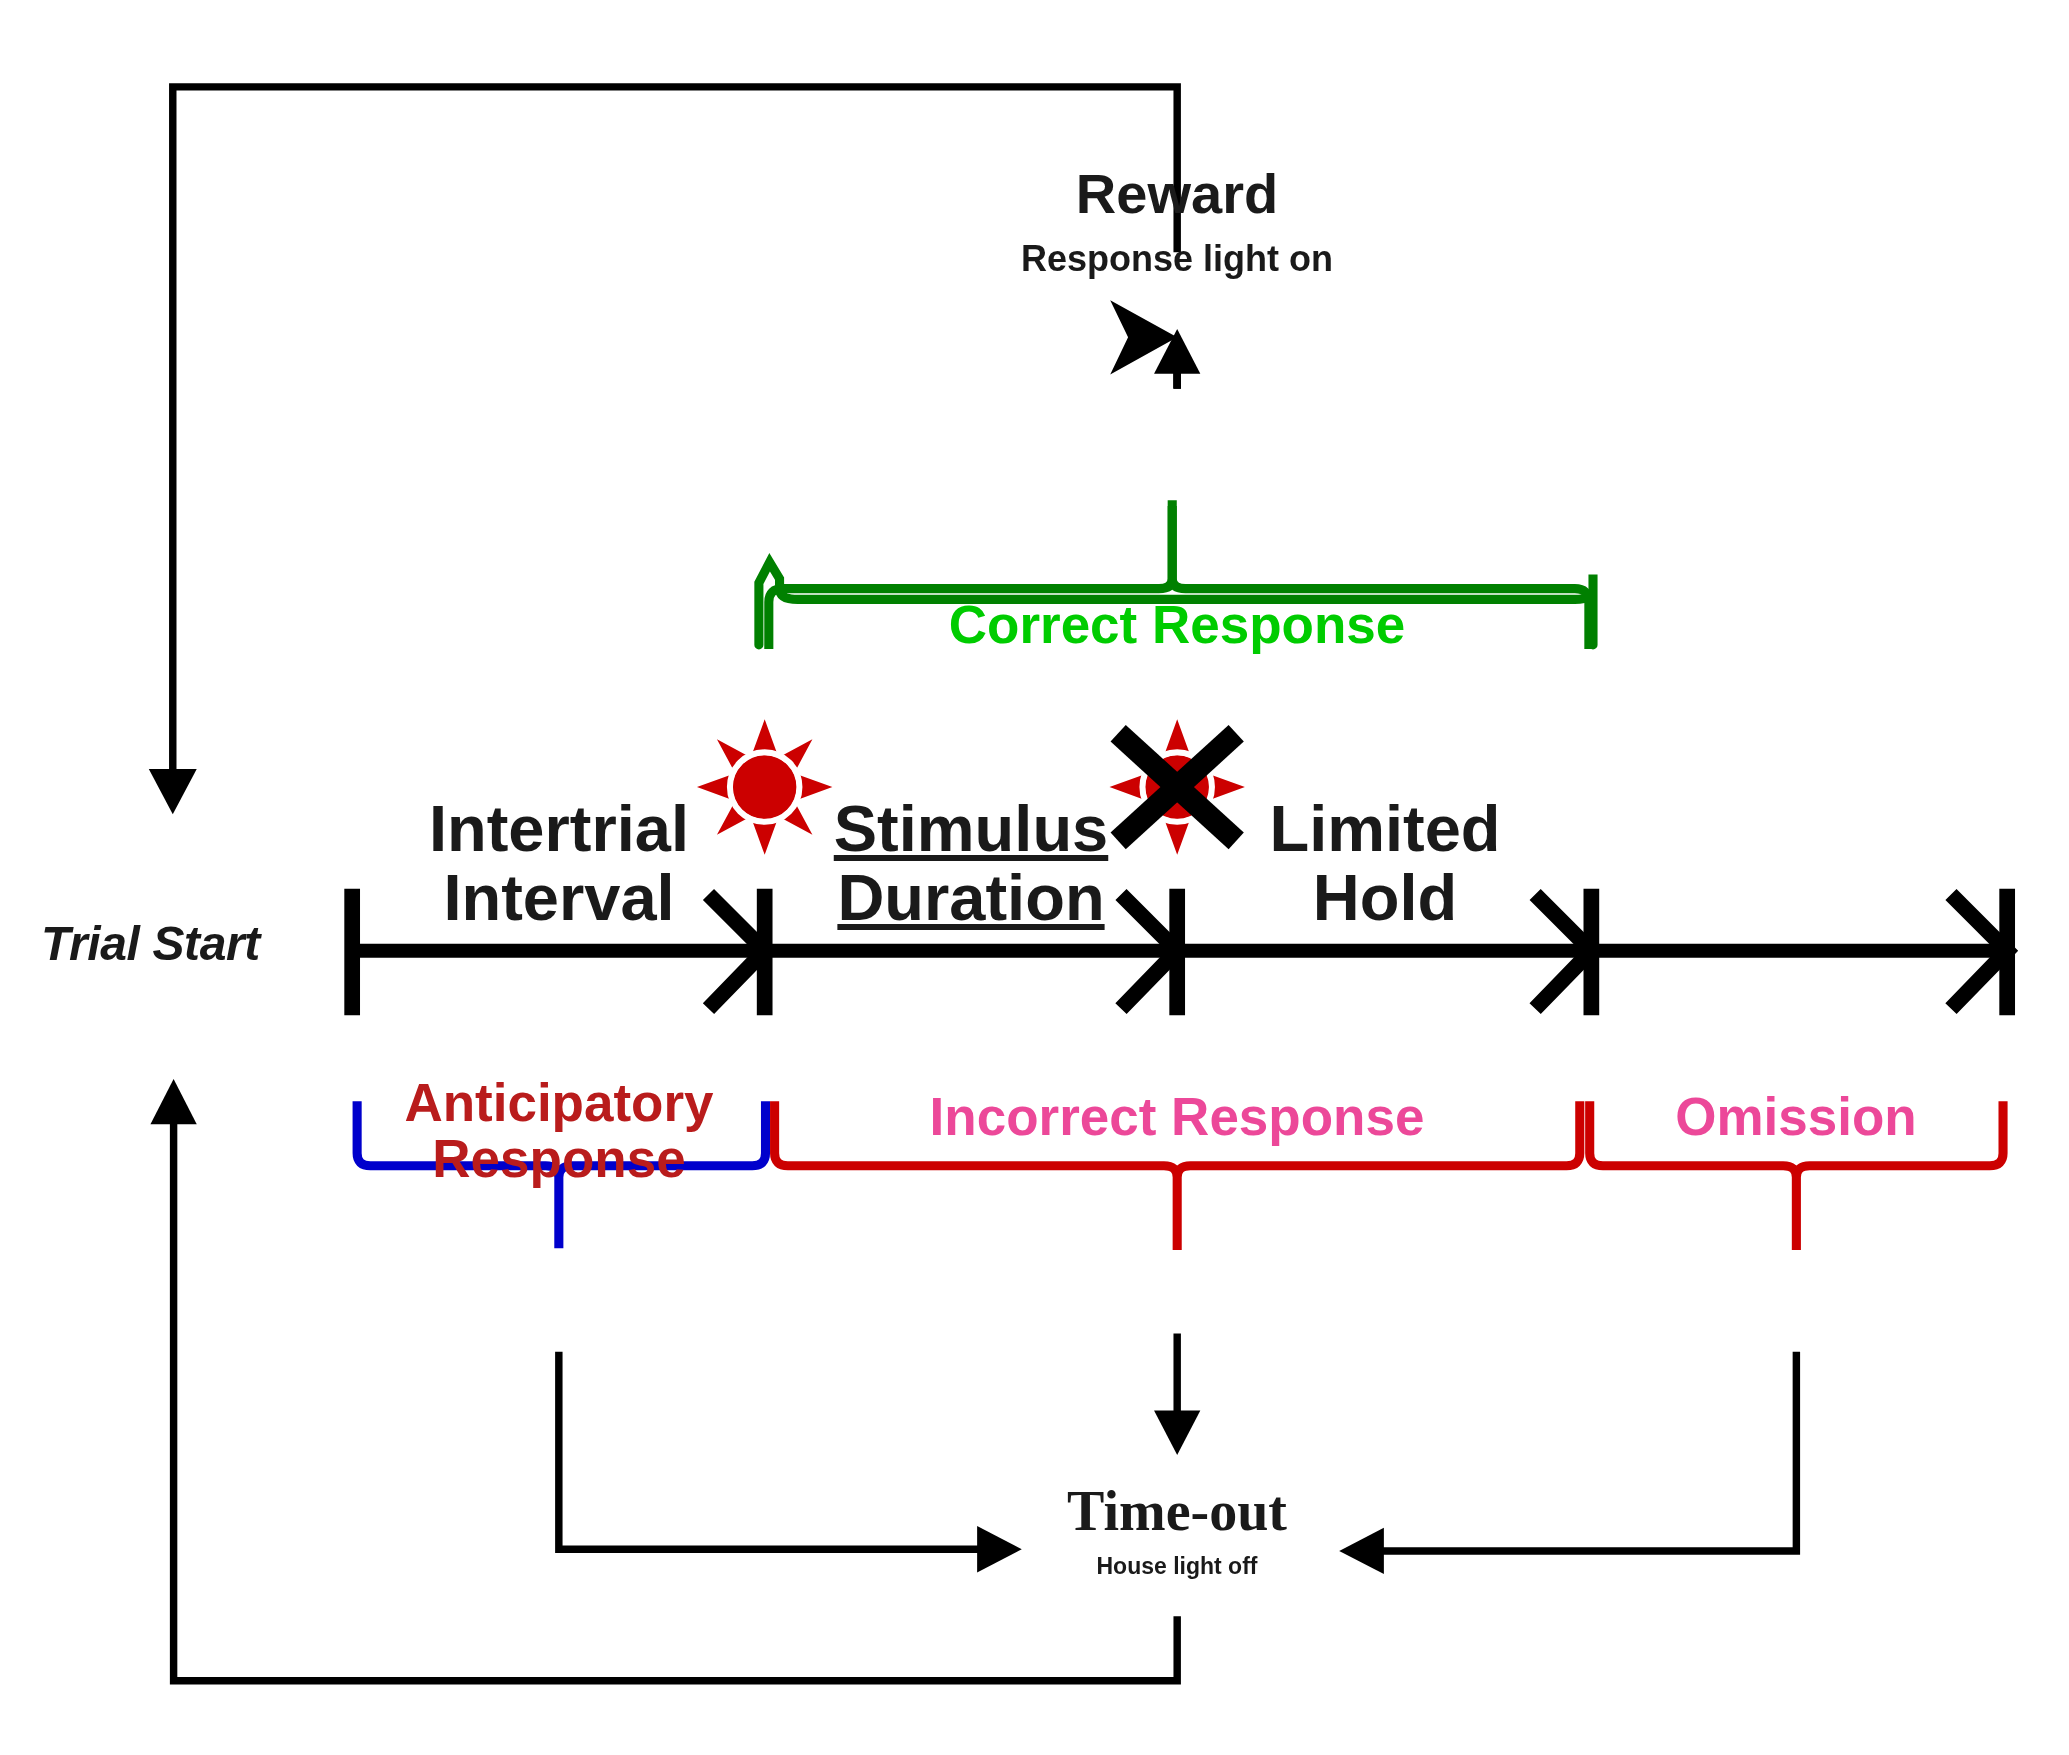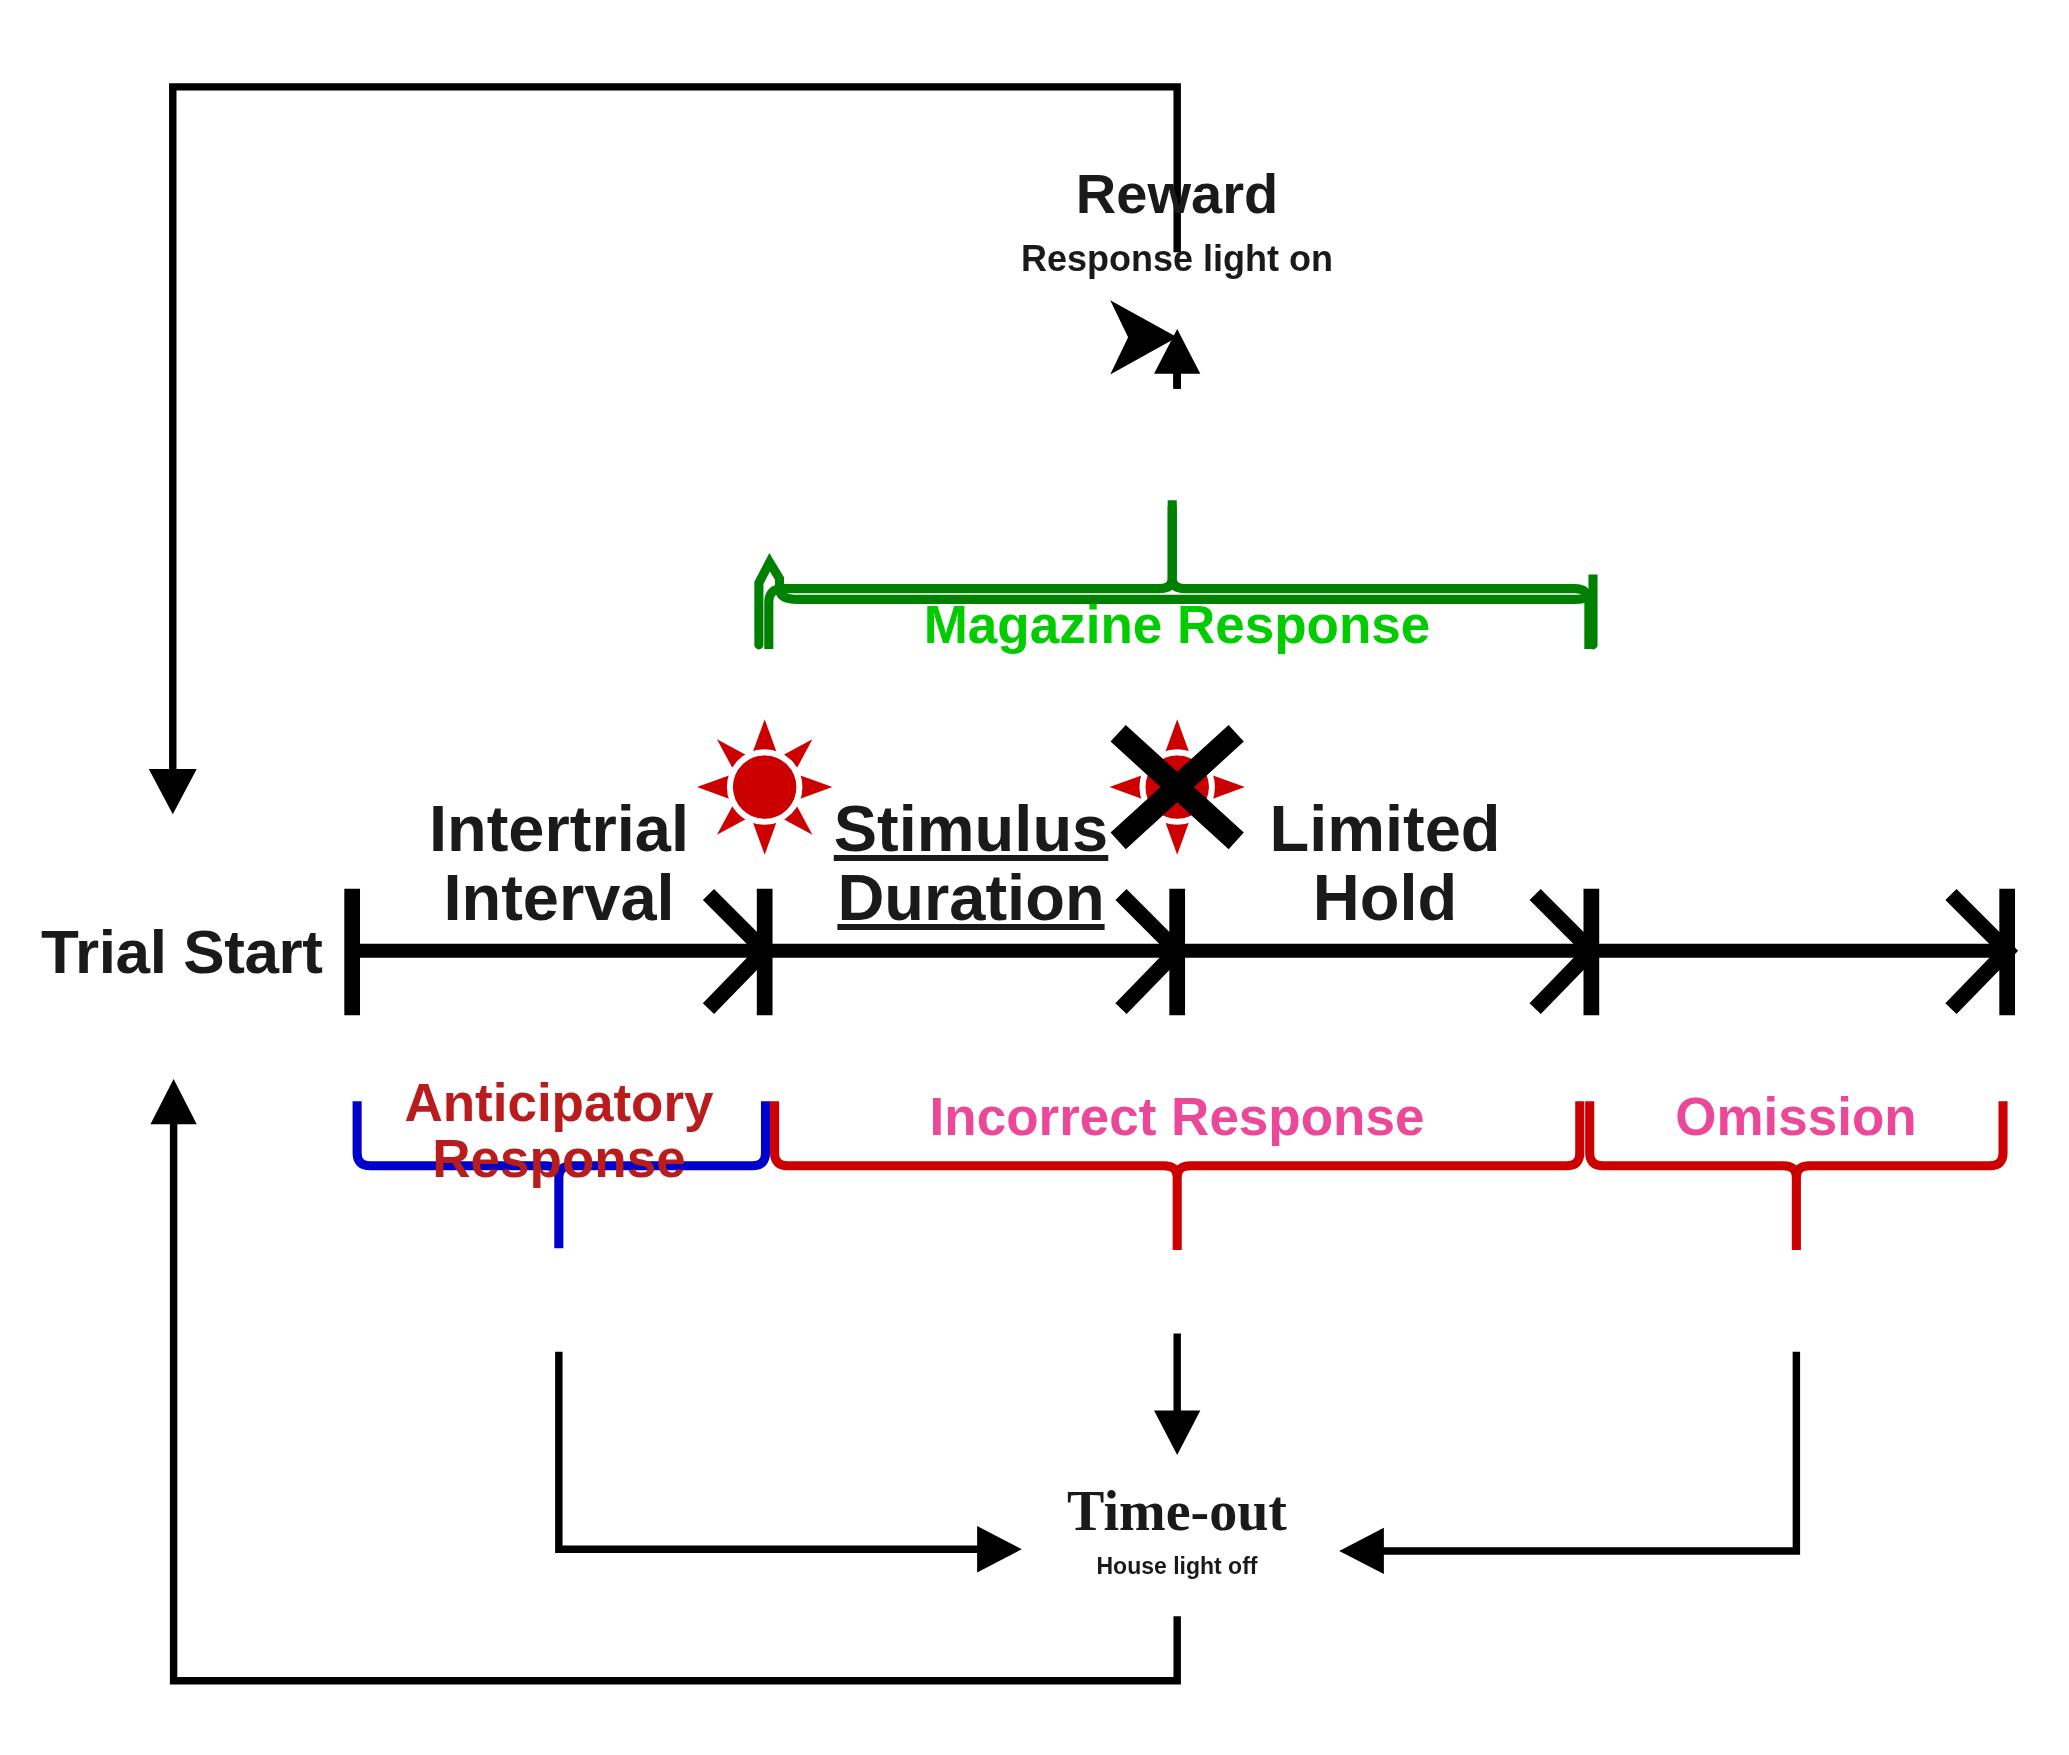--- a/index.html
+++ b/index.html
@@ -29,22 +29,23 @@
     color: #1a1a1a;
     white-space: nowrap;
     line-height: 1.06;
     text-align: center;
     transform: translateX(-50%);
   }
   .lbl-left {
     transform: none;
   }
   #trial-start-label {
-    font-size: 62px;
+    font-size: 48px;
     letter-spacing: -0.4px;
+    font-style: italic;
   }
   #reward-title { font-size: 56px; }
   #reward-sub   { font-size: 36px; }
   #timeout-title { font-size: 56px; font-family: Liberation Serif, serif; }
   #timeout-sub   { font-size: 23px; text-align: right; }
   .seg-label { font-size: 65px; }
   .bracket-label { font-size: 53px; }
   .green  { color: #00CC00; }
   .blue   { color: #b91c1c; }
   .red    { color: #ec4899; }
@@ -233,21 +234,21 @@
       <path d="M 1424,1955 L 1424,2033 L 210,2033 L 210,1345"></path>
       <path d="M 210,1305 L 238,1360 L 182,1360 Z" fill="#000" stroke="none"></path>
     </g>
   </svg>
 
   <div class="lbl lbl-left" id="trial-start-label" style="left:41px; top:919px;">Trial Start</div>
 
   <div class="lbl" id="reward-title" style="left:1177px; top:164px;">Reward</div>
   <div class="lbl" id="reward-sub" style="left:1177px; top:240px;">Response light on</div>
 
-  <div class="lbl bracket-label green" style="left:1177px; top:597px;">Magazine Response</div>
+  <div class="lbl bracket-label green" style="left:1177px; top:597px;">Correct Response</div>
 
   <div class="lbl seg-label" style="left:559px; top:795px;">
     <span>Intertrial</span><br>
     <span>Interval</span>
   </div>
 
   <div class="lbl seg-label" style="left:971px; top:795px;text-decoration:underline;">
     <span>Stimulus</span><br>
     <span>Duration</span>
   </div>

